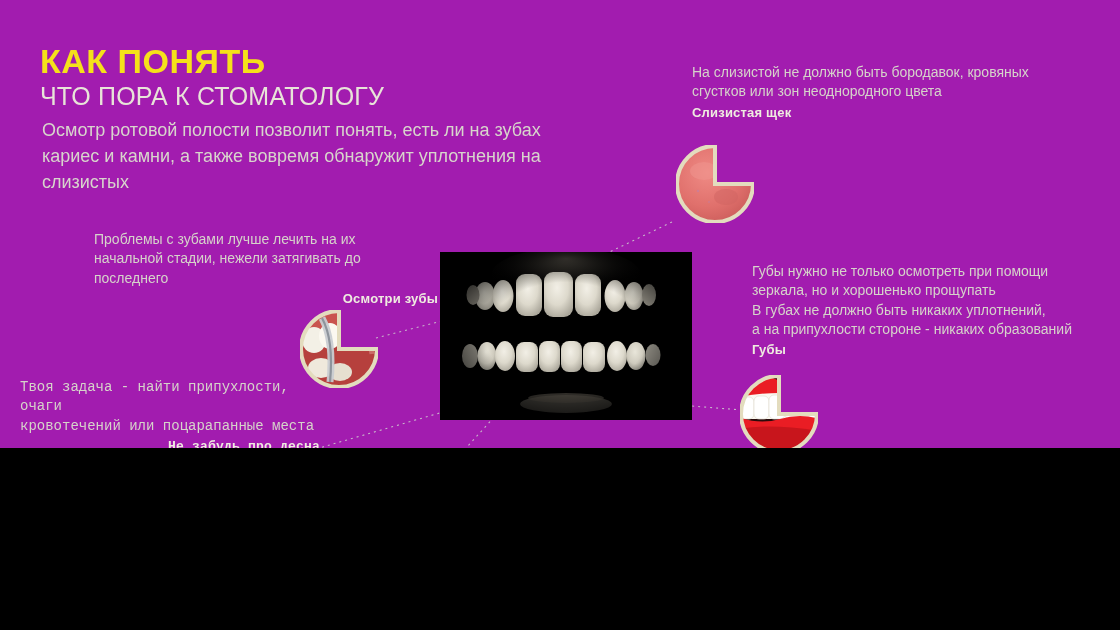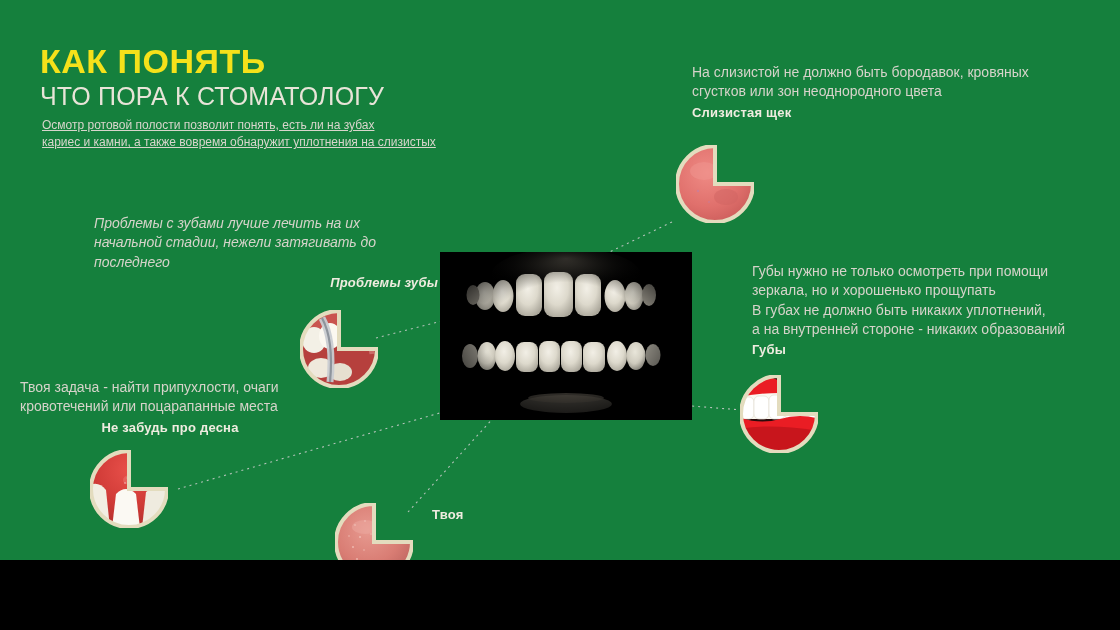--- a/index.html
+++ b/index.html
@@ -10,22 +10,22 @@
   body {
     width: 1120px;
     height: 630px;
     overflow: hidden;
     font-family: "Liberation Sans", sans-serif;
     -webkit-font-smoothing: antialiased;
   }
   #stage {
     position: relative;
     width: 1120px;
-    height: 560px;
-    background: #15803d;
+    height: 448px;
+    background: #a21caf;
     overflow: hidden;
   }
 
   
   #connectors {
     position: absolute;
     left: 0; top: 0;
     width: 1120px; height: 630px;
     pointer-events: none;
     z-index: 2;
@@ -65,26 +65,25 @@
   }
   .t-third {
     font-size: 27px;
     font-weight: bold;
     color: #e8e4d8;
     line-height: 1.0;
     margin: 0 0 10px 8px;
     letter-spacing: 0.3px;
   }
   .t-lead {
-    font-size: 12px;
+    font-size: 18px;
     color: #d8d5cc;
     line-height: 1.45;
     margin: 0 0 0 2px;
     max-width: 560px;
-    text-decoration: underline;
   }
 
   
   .callout {
     position: absolute;
     z-index: 5;
   }
   .co-desc {
     font-size: 14px;
     color: #d6d3ca;
@@ -244,24 +243,24 @@
           <ellipse cx="28" cy="26" rx="14" ry="9" fill="#f0968f" opacity="0.5"></ellipse>
           <ellipse cx="50" cy="52" rx="12" ry="8" fill="#cf6461" opacity="0.5"></ellipse>
           <circle cx="22" cy="46" r="1.2" fill="#bb7fb0" opacity="0.55"></circle>
           <circle cx="33" cy="57" r="1.0" fill="#bb7fb0" opacity="0.45"></circle>
         </g>
         <path d="M39,39 L39,1 A38,38 0 1 0 77,39 L39,39 Z" fill="none" stroke="#e3dcbe" stroke-width="4" stroke-linejoin="miter"></path>
       </svg>
     </div>
   </div>
 
-  <div class="callout align-right" style="left:60px; top:214px; width:378px;font-style:italic;">
+  <div class="callout align-right" style="left:60px; top:230px; width:378px;">
     <p class="co-desc align-left" style="margin-left:34px">Проблемы с зубами лучше лечить на их
 начальной стадии, нежели затягивать до последнего</p>
-    <p class="co-title">Проблемы зубы</p>
+    <p class="co-title">Осмотри зубы</p>
   </div>
 
   <div class="icon-node" style="left:300px; top:310px;">
     <div class="icon-ring">
       <svg width="78" height="78" viewBox="0 0 78 78" xmlns="http://www.w3.org/2000/svg">
         <defs>
           <clipPath id="pacB">
             <path d="M39,39 L39,1 A38,38 0 1 0 77,39 L39,39 Z"></path>
           </clipPath>
         </defs>
@@ -280,21 +279,21 @@
         </g>
         <path d="M39,39 L39,1 A38,38 0 1 0 77,39 L39,39 Z" fill="none" stroke="#e3dcbe" stroke-width="4" stroke-linejoin="miter"></path>
       </svg>
     </div>
   </div>
 
   <div class="callout align-left" style="left:752px; top:262px; width:360px;">
     <p class="co-desc">Губы нужно не только осмотреть при помощи
 зеркала, но и хорошенько прощупать
 В губах не должно быть никаких уплотнений,
-а на внутренней стороне - никаких образований</p>
+а на припухлости стороне - никаких образований</p>
     <p class="co-title" style="margin-left:0">Губы</p>
   </div>
 
   <div class="icon-node" style="left:740px; top:375px;">
     <div class="icon-ring">
       <svg width="78" height="78" viewBox="0 0 78 78" xmlns="http://www.w3.org/2000/svg">
         <defs>
           <clipPath id="pacC">
             <path d="M39,39 L39,1 A38,38 0 1 0 77,39 L39,39 Z"></path>
           </clipPath>
@@ -311,24 +310,24 @@
             <rect x="60" y="22" width="16" height="22" rx="5"></rect>
           </g>
           <path d="M-2,42 Q20,50 40,44 Q60,38 80,44 L80,80 L-2,80 Z" fill="#ea1d24"></path>
           <path d="M-2,54 Q30,48 80,56 L80,80 L-2,80 Z" fill="#c8151c"></path>
         </g>
         <path d="M39,39 L39,1 A38,38 0 1 0 77,39 L39,39 Z" fill="none" stroke="#e3dcbe" stroke-width="4" stroke-linejoin="miter"></path>
       </svg>
     </div>
   </div>
 
-  <div class="callout align-left" style="left:20px; top:378px; width:300px;">
+  <div class="callout align-left" style="left:20px; top:378px; width:300px;font-family:Liberation Mono, monospace;">
     <p class="co-desc">Твоя задача - найти припухлости, очаги
 кровотечений или поцарапанные места</p>
-    <p class="co-title" style="text-align:center">Не забудь про десна</p>
+    <p class="co-title" style="text-align:right">Не забудь про десна</p>
   </div>
 
   <div class="icon-node" style="left:90px; top:450px;">
     <div class="icon-ring">
       <svg width="78" height="78" viewBox="0 0 78 78" xmlns="http://www.w3.org/2000/svg">
         <defs>
           <clipPath id="pacD">
             <path d="M39,39 L39,1 A38,38 0 1 0 77,39 L39,39 Z"></path>
           </clipPath>
           <radialGradient id="gumG" cx="50%" cy="25%" r="80%">

